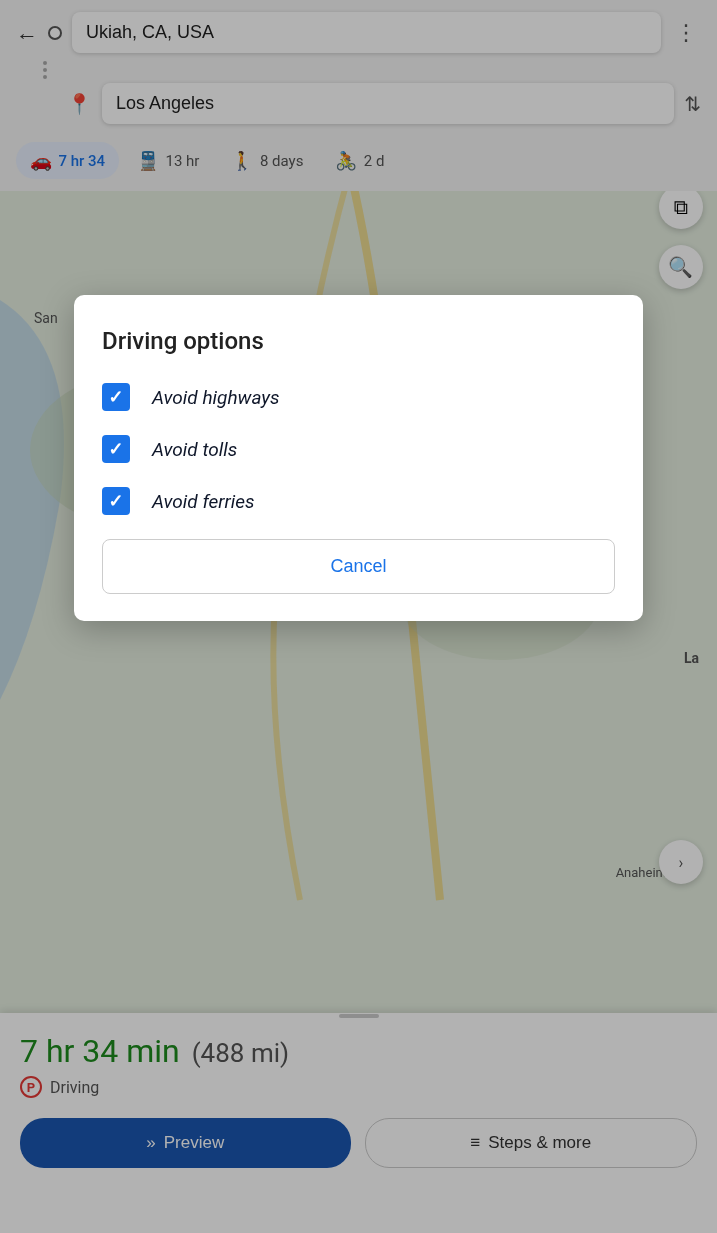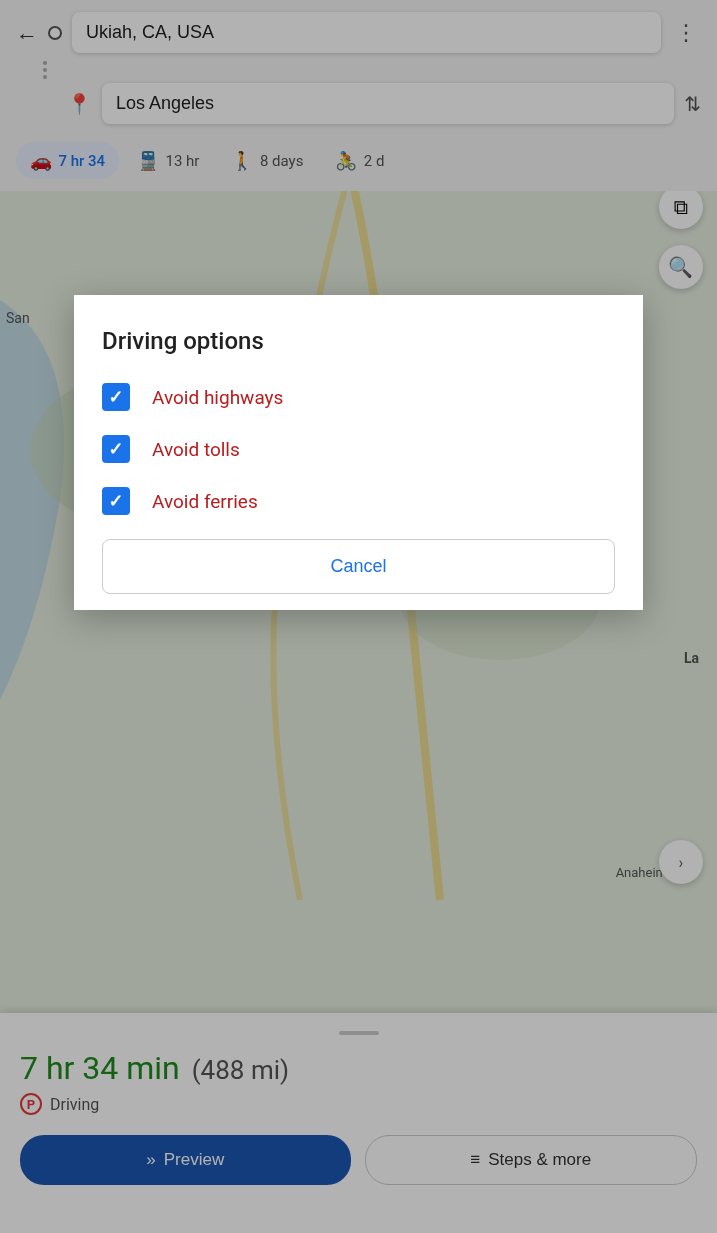--- a/index.html
+++ b/index.html
@@ -179,21 +179,21 @@
 
     
     .bottom-sheet {
       position: absolute;
       bottom: 0;
       left: 0; right: 0;
       height: 220px;
       background: white;
       border-radius: 0;
       z-index: 8;
-      padding: 18px 20px 16px 20px;
+      padding: 1px 20px 16px 20px;
       box-shadow: 0 -2px 8px rgba(0,0,0,0.12);
     }
 
     .bottom-handle {
       width: 40px;
       height: 4px;
       background: #ccc;
       border-radius: 2px;
       margin: 0 auto 14px auto;
     }
@@ -282,23 +282,23 @@
       z-index: 20;
     }
 
     
     .dialog {
       position: absolute;
       top: 295px;
       left: 74px;
       right: 74px;
       background: white;
-      border-radius: 0;
+      border-radius: 10px;
       z-index: 30;
-      padding: 32px 28px 16px 28px;
+      padding: 32px 28px 27px 28px;
       box-shadow: 0 8px 32px rgba(0,0,0,0.25);
     }
 
     .dialog-title {
       font-size: 24px;
       font-weight: 500;
       color: #222;
       margin-bottom: 28px;
     }
 
@@ -323,21 +323,22 @@
 
     .checkbox-box .checkmark {
       color: white;
       font-size: 18px;
       font-weight: bold;
       line-height: 1;
     }
 
     .checkbox-label {
       font-size: 19px;
-      color: #b91c1c;
+      color: #0f172a;
+      font-style: italic;
     }
 
     .dialog-buttons {
       display: flex;
       gap: 14px;
       margin-top: 8px;
     }
 
     .btn-cancel {
       flex: 1;
@@ -361,21 +362,21 @@
       padding: 16px;
       font-size: 18px;
       cursor: pointer;
       font-weight: 500;
     }
 
     
     .map-label-san {
       position: absolute;
       top: 310px;
-      left: 6px;
+      left: 34px;
       font-size: 14px;
       color: #555;
       z-index: 2;
     }
 
     .map-label-la {
       position: absolute;
       top: 650px;
       right: 18px;
       font-size: 14px;

